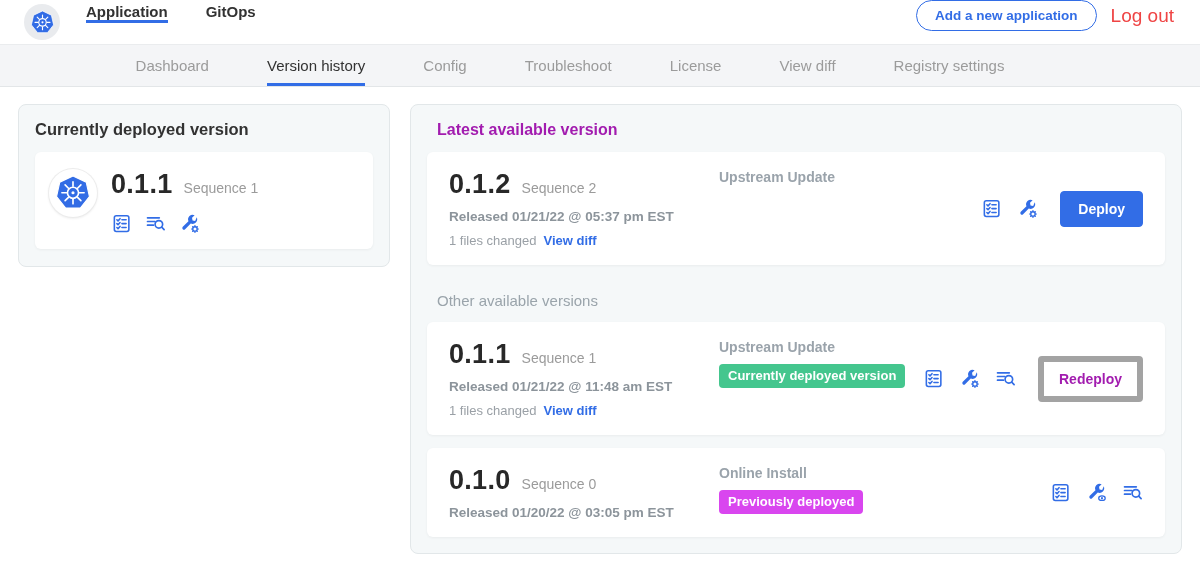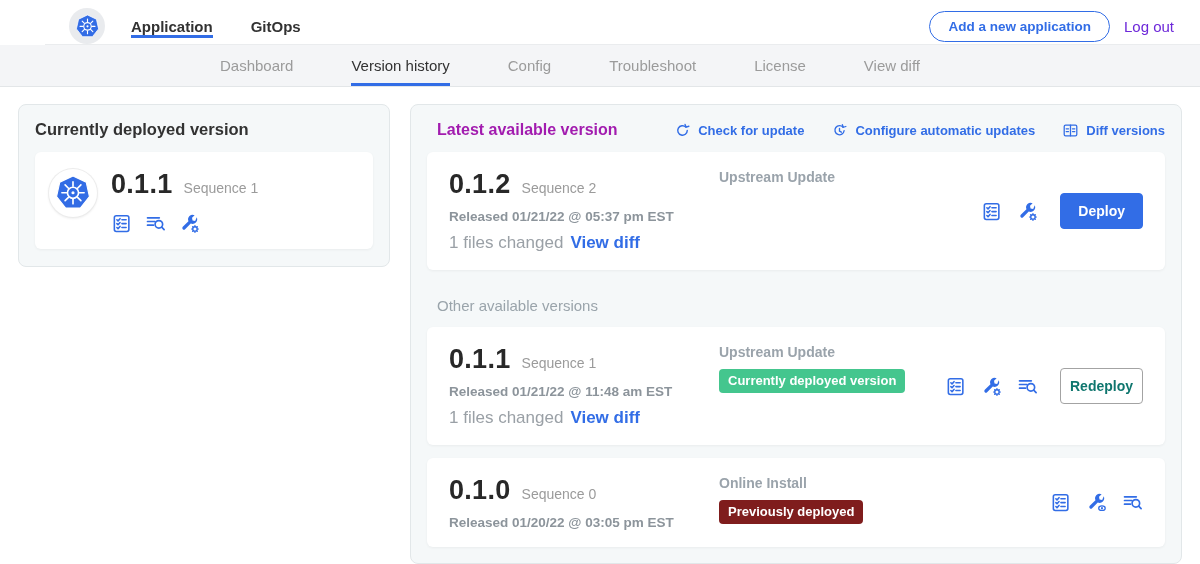--- a/index.html
+++ b/index.html
@@ -1,26 +1,26 @@
 <!DOCTYPE html>
 <html><head>
 <meta charset="utf-8">
 <style>
   * { box-sizing: border-box; margin: 0; padding: 0; }
   html,body { width:1200px; height:564px; background:#fff; font-family:"Liberation Sans", sans-serif; overflow:hidden; }
 
   
-  .header { height:45px; display:flex; align-items:center; padding:8px 26px 0 24px; border-bottom:1px solid #eaecee; background:#fff;margin-left:45px; }
+  .header { height:45px; display:flex; align-items:flex-start; padding:0 26px 0 24px; border-bottom:1px solid #eaecee; background:#fff; }
   .logo-circle { width:36px; height:36px; border-radius:50%; background:#e9ebee; display:flex; align-items:center; justify-content:center; align-self:center; margin-right:26px; }
   .header-tabs { display:flex; align-items:stretch; gap:38px; }
   .header-tab { display:flex; align-items:center; font-size:15px; font-weight:700; color:#323232; cursor:pointer; border-bottom:3px solid transparent; padding-top:3px; }
   .header-tab.active { border-bottom-color:#326de6; }
   .header-right { margin-left:auto; display:flex; align-items:center; gap:14px; }
   .btn-pill { border:1px solid #326de6; background:#fff; color:#326de6; font-family:inherit; font-size:13.5px; font-weight:700; border-radius:16px; padding:7px 18px; cursor:pointer; }
-  .logout { font-size:15px; color:#6d28d9; cursor:pointer; }
+  .logout { font-size:19px; color:#ef4444; cursor:pointer; }
 
   
   .subnav { height:42px; background:#f4f5f7; border-bottom:1px solid #e3e6e8; display:flex; justify-content:center; gap:58px; padding-right:60px; }
   .subnav-item { display:flex; align-items:center; font-size:15px; color:#9b9b9b; cursor:pointer; border-bottom:3px solid transparent; padding-top:3px; }
   .subnav-item.active { color:#323232; font-weight:400; border-bottom-color:#326de6; }
 
   
   .main { display:flex; align-items:flex-start; gap:20px; padding:17px 18px; }
   .panel { background:#f5f8f9; border:1px solid #e2e7e9; border-radius:8px; }
 
@@ -42,30 +42,30 @@
   .vp-header { display:flex; align-items:center; justify-content:space-between; padding:2px 0 0 10px; }
   .vp-title { font-size:16px; font-weight:700; color:#a21caf; }
   .vp-actions { display:flex; align-items:center; gap:27px; }
   .vp-action { display:flex; align-items:center; gap:7px; color:#326de6; font-size:13px; font-weight:700; cursor:pointer; }
   .vp-action svg { width:17px; height:17px; flex:none; }
   .other-title { margin:27px 0 0 10px; font-size:15px; color:#9aa4ab; }
 
   .version-card { background:#fff; border-radius:6px; box-shadow:0 1px 3px rgba(0,0,0,.05); padding:17px 22px; display:flex; margin-top:13px; min-height:80px; }
   .vc-left { width:248px; flex:none; }
   .v-released { font-size:13.5px; font-weight:600; color:#8c949b; margin-top:9px; }
-  .v-changes { font-size:17px; color:#9aa0a6; margin-top:9px; }
+  .v-changes { font-size:13px; color:#9aa0a6; margin-top:9px; }
   .view-diff { color:#326de6; font-weight:700; margin-left:7px; cursor:pointer; }
   .vc-mid { flex:1; padding-left:22px; }
   .source-label { font-size:14px; font-weight:700; color:#9aa3ab; }
   .badge { display:inline-block; margin-top:9px; padding:4px 9px 5px; border-radius:4px; font-size:13px; font-weight:700; color:#fff; }
   .badge-green { background:#44c68e; }
-  .badge-gray  { background:#7f1d1d; }
+  .badge-gray  { background:#d946ef; }
   .vc-right { display:flex; align-items:center; gap:15px; }
   .btn-primary { background:#326de6; border:1px solid #326de6; color:#fff; font-family:inherit; font-size:14px; font-weight:700; border-radius:4px; padding:9px 17px; margin-left:7px; cursor:pointer; }
-  .btn-outline { background:#fff; border:1px solid #a3a3a3; color:#0f766e; font-family:inherit; font-size:14px; font-weight:700; border-radius:4px; padding:9px 9px; margin-left:7px; cursor:pointer; }
+  .btn-outline { background:#fff; border:6px solid #a3a3a3; color:#a21caf; font-family:inherit; font-size:14px; font-weight:700; border-radius:4px; padding:9px 15px; margin-left:7px; cursor:pointer; }
 </style>
 </head>
 <body>
 
 <svg width="0" height="0" style="position:absolute" aria-hidden="true">
   <defs>
     <g id="sym-k8s">
       <polygon points="18,2.6 29.9,8.3 32.8,21.2 24.6,31.6 11.4,31.6 3.2,21.2 6.1,8.3" fill="#326ce5" stroke="#ffffff" stroke-width="1"></polygon>
       <g stroke="#ffffff" stroke-width="1.5" fill="none" stroke-linecap="round">
         <circle cx="18" cy="17.8" r="5"></circle>
@@ -174,20 +174,23 @@
     </div>
   <div class="subnav-item">
       <span>Troubleshoot</span>
     </div>
   <div class="subnav-item">
       <span>License</span>
     </div>
   <div class="subnav-item">
       <span>View diff</span>
     </div>
+  <div class="subnav-item">
+      <span>Registry settings</span>
+    </div>
 </div>
 
 <div class="main">
 
   <div class="panel deployed-card">
     <div class="dc-title">Currently deployed version</div>
     <div class="dc-inner">
       <div class="app-logo-circle">
         <svg width="40" height="40" viewBox="0 0 36 36">
             <use href="#sym-k8s"></use>
@@ -209,40 +212,20 @@
               <use href="#sym-wrench-gear"></use>
             </svg>
         </div>
       </div>
     </div>
   </div>
 
   <div class="panel versions-panel">
     <div class="vp-header">
       <div class="vp-title">Latest available version</div>
-      <div class="vp-actions">
-        <div class="vp-action">
-          <svg viewBox="0 0 20 20">
-              <use href="#sym-refresh"></use>
-            </svg>
-          <span>Check for update</span>
-        </div>
-        <div class="vp-action">
-          <svg viewBox="0 0 20 20">
-              <use href="#sym-auto-update"></use>
-            </svg>
-          <span>Configure automatic updates</span>
-        </div>
-        <div class="vp-action">
-          <svg viewBox="0 0 20 20">
-              <use href="#sym-diff"></use>
-            </svg>
-          <span>Diff versions</span>
-        </div>
-      </div>
     </div>
 
     <div class="version-card">
       <div class="vc-left">
         <div class="v-line">
           <span class="v-num">0.1.2</span>
           <span class="v-seq">Sequence 2</span>
         </div>
         <div class="v-released">Released 01/21/22 @ 05:37 pm EST</div>
         <div class="v-changes">

